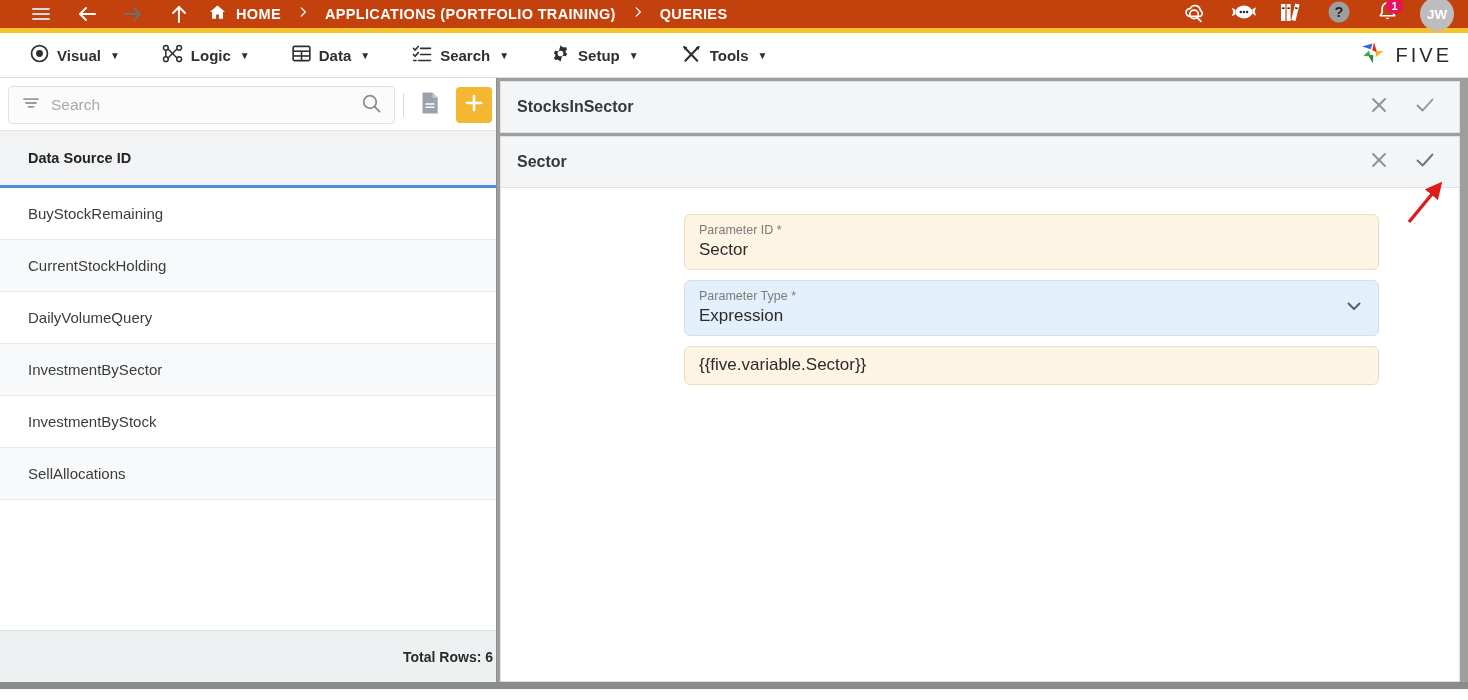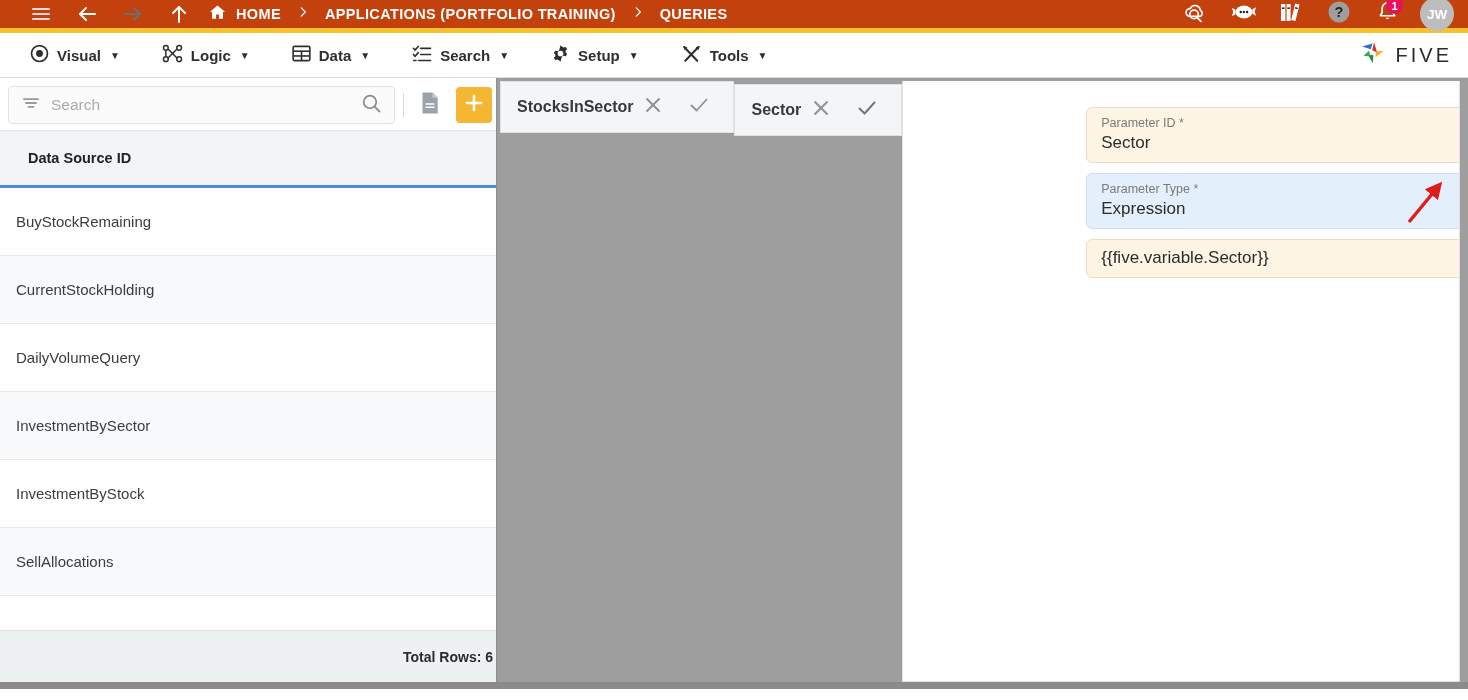--- a/index.html
+++ b/index.html
@@ -123,41 +123,41 @@
     height: 58px;
     background: #F1F3F5;
     border-top: 1px solid #e4e4e4;
     border-bottom: 3px solid #4A8FD4;
     display: flex; align-items: center;
     padding-left: 28px;
     font-size: 14.5px; font-weight: 700; color: #222;
   }
   .rows { flex: 1; overflow: hidden; background: #ffffff; }
   .row {
-    height: 68px;
+    height: 52px;
     display: flex; align-items: center;
-    padding-left: 16px;
+    padding-left: 28px;
     font-size: 15px; color: #3c3c3c;
     border-bottom: 1px solid #eaeaea;
     cursor: pointer;
   }
   .row.alt { background: #F7F9FA; }
   .table-foot {
     height: 52px; background: #EDF1F2;
     border-top: 1px solid #e0e0e0;
     display: flex; align-items: center; justify-content: flex-end;
     padding-right: 3px;
     font-size: 14px; font-weight: 700; color: #2b2b2b;
   }
 
   
   .right-area {
     flex: 1; min-width: 0;
     padding: 3px 8px 0 3px;
-    display: flex; flex-direction: row;
+    display: flex; flex-direction: column;
     background: #9e9e9e;
   }
   .card-header {
     background: #F3F5F7;
     border: 1px solid #dfe2e4;
     height: 52px;
     display: flex; align-items: center;
     padding: 0 14px 0 16px;
     font-size: 16px; font-weight: 700; color: #33393f;
   }

